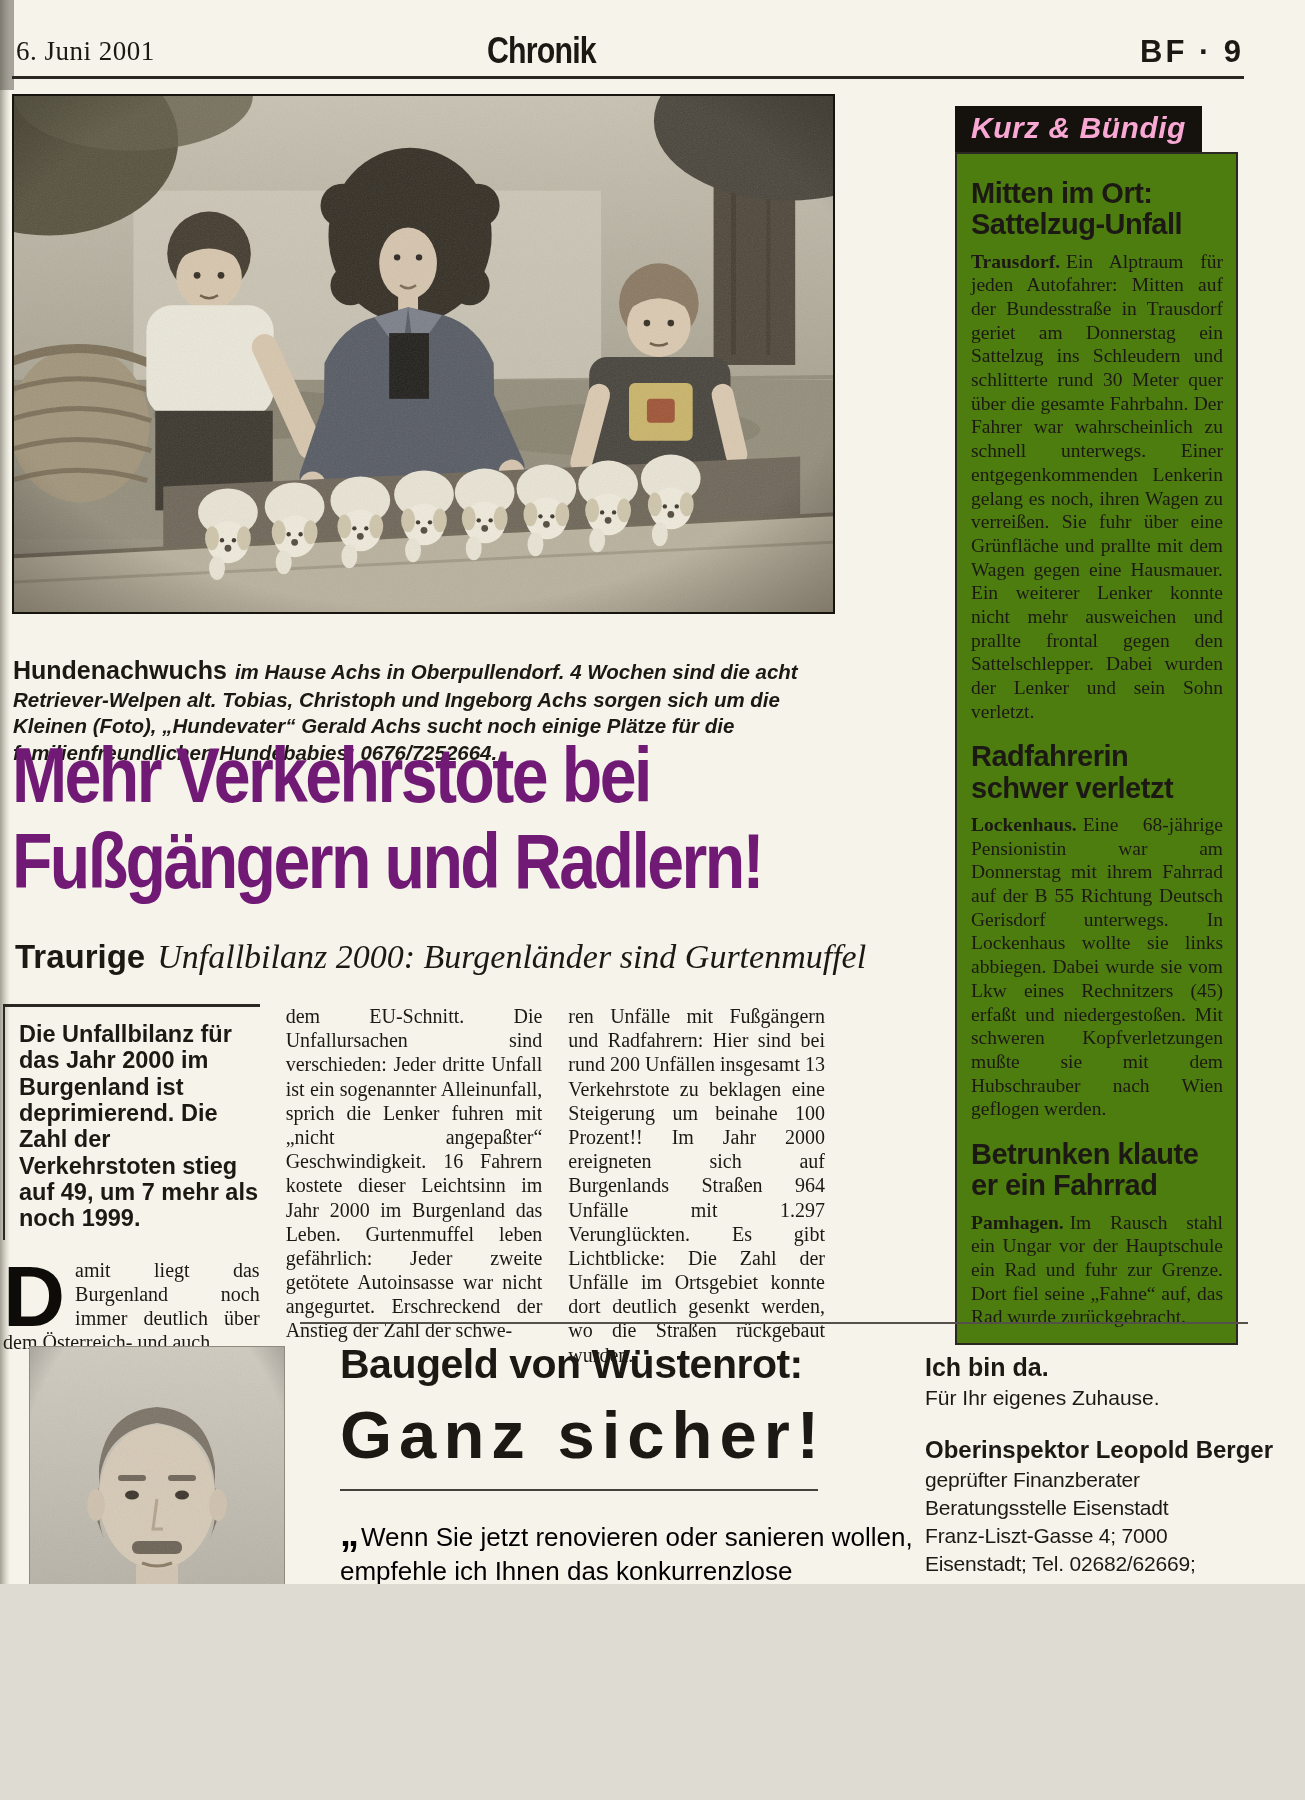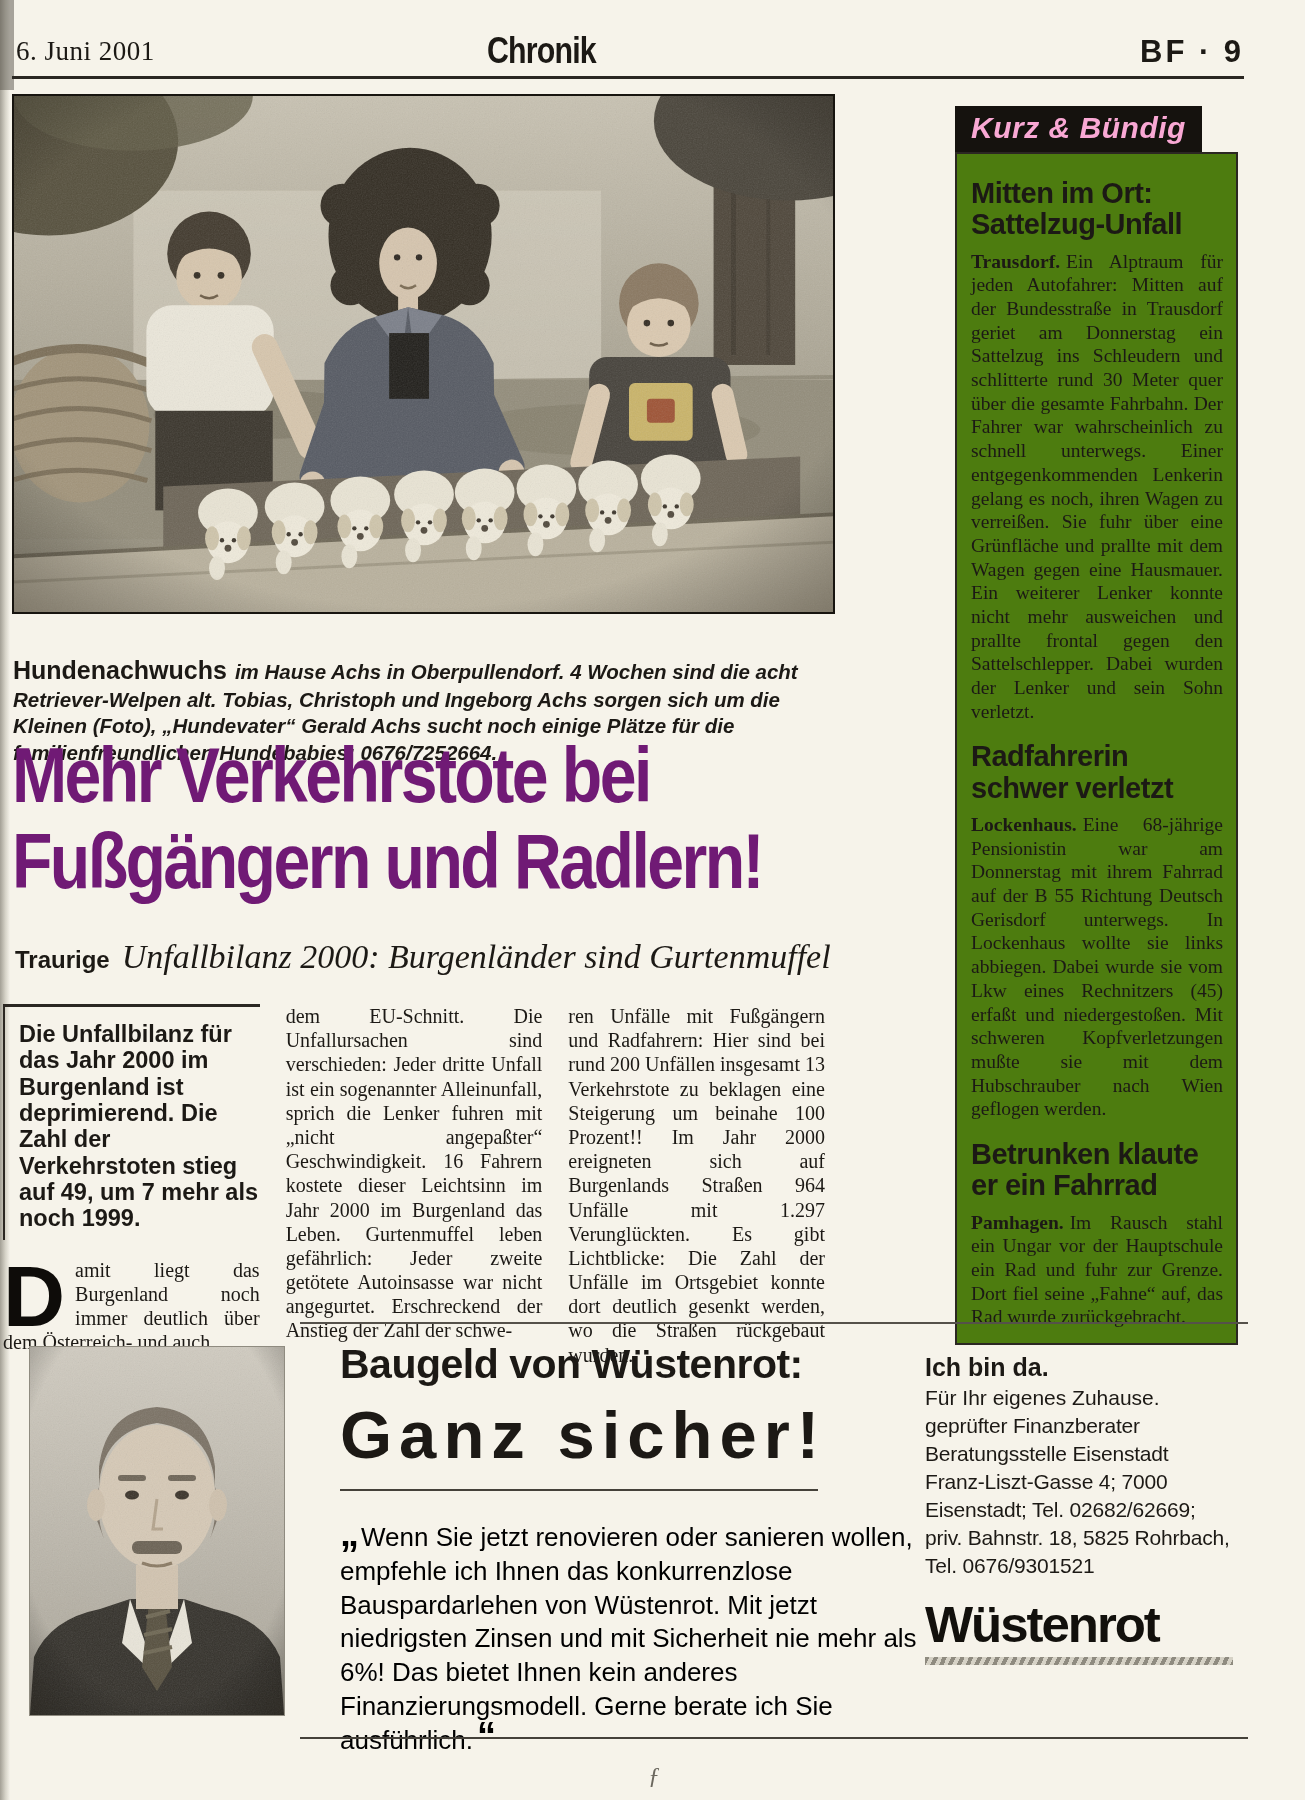--- a/index.html
+++ b/index.html
@@ -1,16 +1,16 @@
 <!DOCTYPE html>
 <html lang="de"><head>
 <meta charset="utf-8">
 <style>
   html,body{margin:0;padding:0;background:#dedbd2;}
-  .page{position:relative;width:1305px;height:1800px;background:#f6f3ea;
+  .page{position:relative;width:1305px;height:1584px;background:#f6f3ea;
         font-family:"Liberation Serif",serif;color:#1c1915;overflow:hidden;}
   .scan-edge{position:absolute;left:0;top:0;width:10px;height:100%;
         background:linear-gradient(90deg,#8f8b80,#cfccc0 55%,rgba(207,204,192,0));opacity:.8;}
   .corner-smudge{position:absolute;left:0;top:0;width:14px;height:90px;background:#55514a;opacity:.5;}
 
   
   .date{position:absolute;left:16px;top:36px;font-size:27px;letter-spacing:.5px;}
   .section{position:absolute;left:487px;top:30px;font-family:"Liberation Sans",sans-serif;
         font-weight:bold;font-size:37px;letter-spacing:-1px;transform:scaleX(.82);transform-origin:left;}
   .pageno{position:absolute;left:1140px;top:34px;font-family:"Liberation Sans",sans-serif;
@@ -26,21 +26,21 @@
         font-family:"Liberation Sans",sans-serif;font-weight:bold;font-size:20.5px;line-height:1.3;}
   .cap-lead{font-size:25px;margin-right:8px;}
   .cap-rest{font-style:italic;}
 
   
   .headline{position:absolute;left:12px;top:732px;margin:0;font-family:"Liberation Sans",sans-serif;
         font-weight:bold;color:#701a75;}
   .hl-line{display:block;font-size:77px;line-height:1.12;letter-spacing:-3px;
         transform:scaleX(.86);transform-origin:left;white-space:nowrap;}
   .subhead{position:absolute;left:15px;top:938px;margin:0;white-space:nowrap;}
-  .sub-lead{font-family:"Liberation Sans",sans-serif;font-weight:bold;font-size:24px;margin-right:12px;}
+  .sub-lead{font-family:"Liberation Sans",sans-serif;font-weight:bold;font-size:33px;margin-right:12px;}
   .sub-rest{font-style:italic;font-size:34px;}
 
   .cols{position:absolute;left:3px;top:1004px;width:822px;display:grid;
         grid-template-columns:1fr 1fr 1fr;column-gap:26px;}
   .intro-box{border-top:3px solid #2b2722;border-left:2px solid #2b2722;
         padding:14px 0 8px 14px;}
   .intro-box p{margin:0;font-family:"Liberation Sans",sans-serif;font-weight:bold;
         font-size:23.5px;line-height:1.12;}
   .body-par{margin:0;font-size:20px;line-height:1.21;text-align:justify;}
   .dropcap-par{margin-top:18px;}
@@ -378,20 +378,21 @@
       <h2 class="ad-h-big">Ganz sicher!</h2>
       <div class="ad-rule"></div>
       <p class="ad-quote">
         <span class="q-open">„</span><span>Wenn Sie jetzt renovieren oder sanieren wollen, empfehle ich Ihnen das konkurrenzlose Bauspardarlehen von Wüstenrot. Mit jetzt niedrigsten Zinsen und mit Sicherheit nie mehr als 6%! Das bietet Ihnen kein anderes Finanzierungsmodell. Gerne berate ich Sie ausführlich.</span><span class="q-close">“</span>
       </p>
     </div>
 
     <div class="ad-right">
       <p class="claim-lead">Ich bin da.</p>
       <p class="claim-sub">Für Ihr eigenes Zuhause.</p>
+      <p class="contact-name">Oberinspektor Leopold Berger</p>
       <p class="contact-line">geprüfter Finanzberater</p>
       <p class="contact-line">Beratungsstelle Eisenstadt</p>
       <p class="contact-line">Franz-Liszt-Gasse 4; 7000</p>
       <p class="contact-line">Eisenstadt; Tel. 02682/62669;</p>
       <p class="contact-line">priv. Bahnstr. 18, 5825 Rohrbach,</p>
       <p class="contact-line">Tel. 0676/9301521</p>
       <div class="logo">Wüstenrot</div>
       <div class="logo-rope"></div>
     </div>
 

